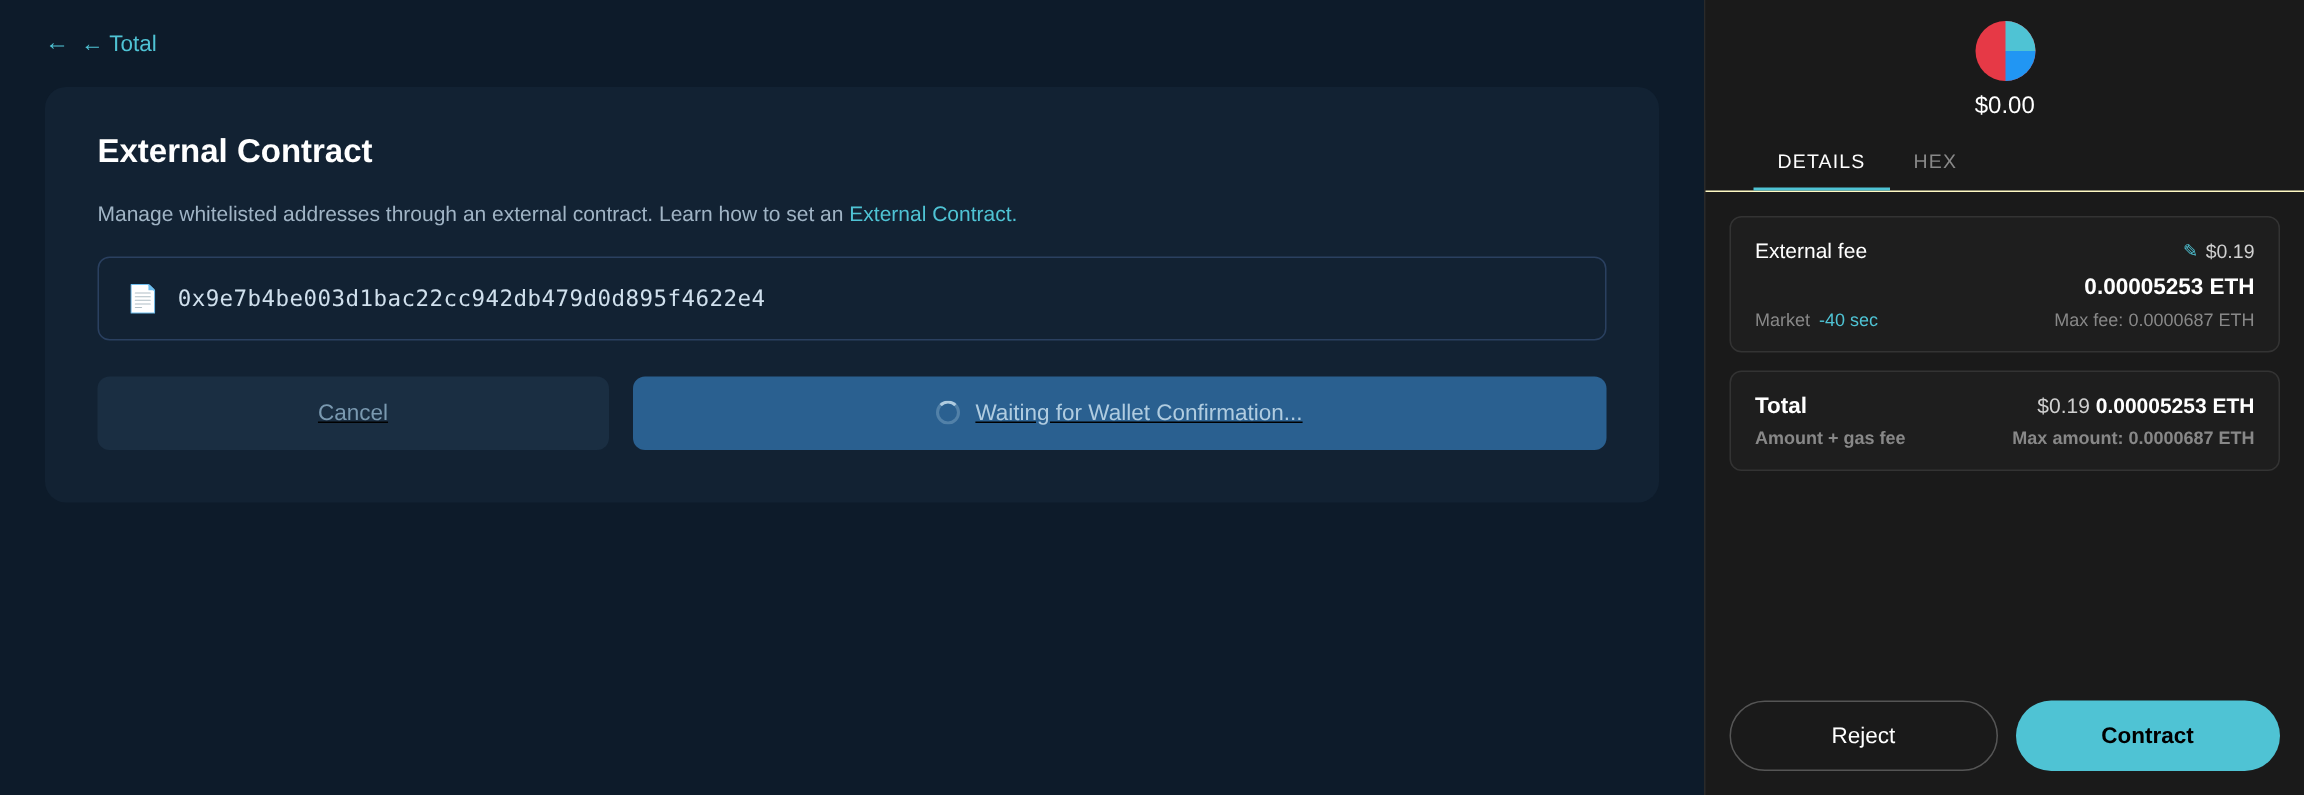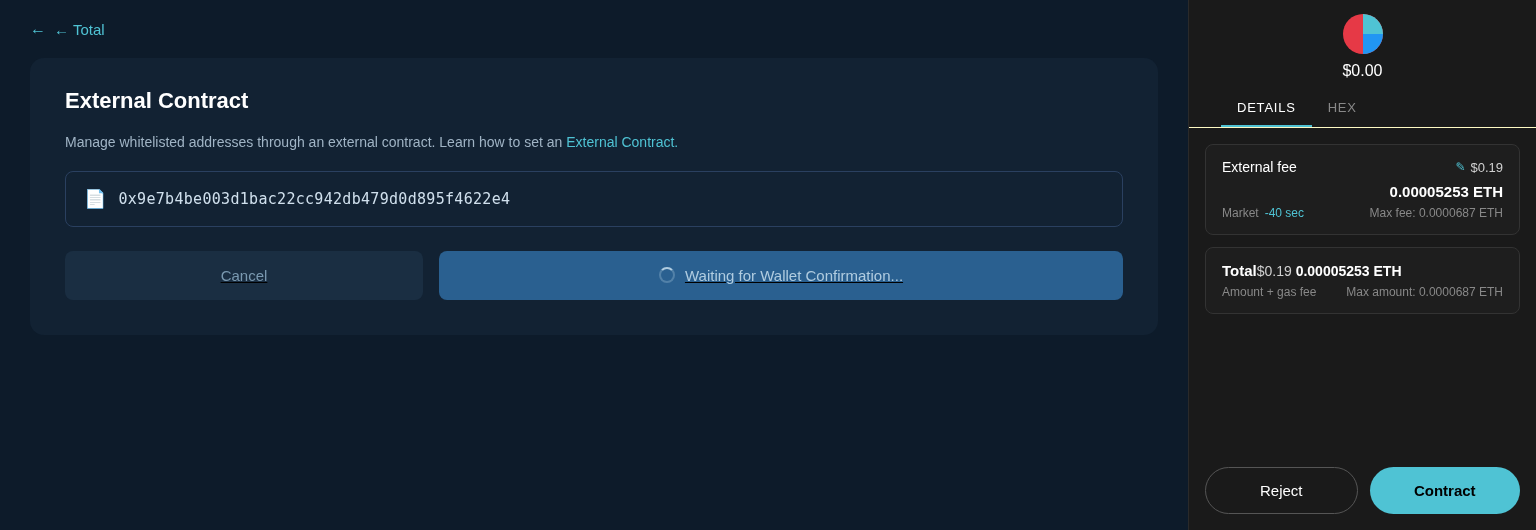--- a/index.html
+++ b/index.html
@@ -128,21 +128,21 @@
       animation: spin 1s linear infinite;
       flex-shrink: 0;
     }
 
     @keyframes spin {
       to { transform: rotate(360deg); }
     }
 
     
     .right-panel {
-      width: 348px;
+      width: 400px;
       background: #1a1a1a;
       display: flex;
       flex-direction: column;
       border-left: 1px solid #2a2a2a;
     }
 
     .wallet-header {
       display: flex;
       flex-direction: column;
       align-items: center;
@@ -257,21 +257,21 @@
     .total-section {
       margin: 12px 16px 0;
       border: 1px solid #333;
       border-radius: 8px;
       padding: 14px 16px;
       background: #1e1e1e;
     }
 
     .total-row {
       display: flex;
-      justify-content: flex-start;
+      justify-content: space-between;
       align-items: baseline;
     }
 
     .total-label {
       color: #ffffff;
       font-size: 15px;
       font-weight: 700;
     }
 
     .total-amount {
@@ -281,20 +281,21 @@
 
     .total-amount strong {
       color: #ffffff;
       font-weight: 700;
     }
 
     .total-sub {
       display: flex;
       justify-content: space-between;
       margin-top: 6px;
+      font-weight: bold;
     }
 
     .total-sub-label {
       color: #888;
       font-size: 12px;
     }
 
     .total-sub-max {
       color: #888;
       font-size: 12px;

